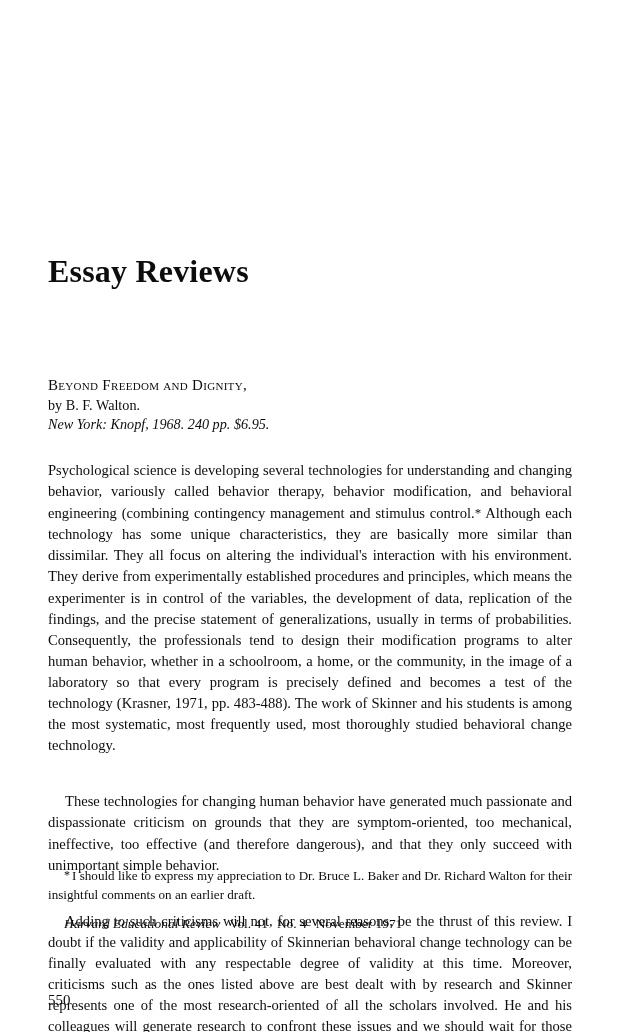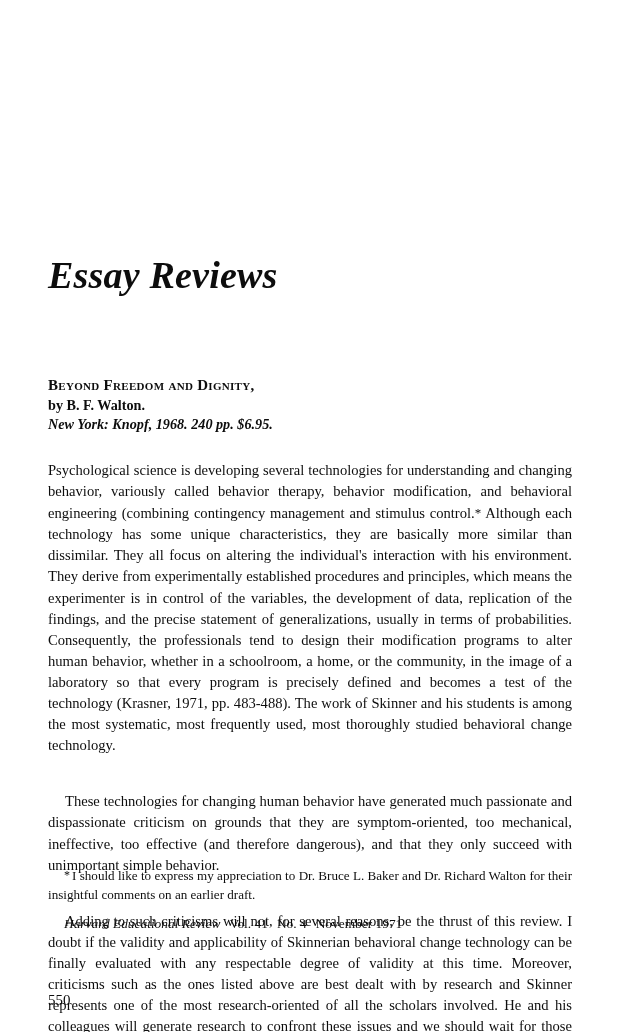--- a/index.html
+++ b/index.html
@@ -28,34 +28,32 @@
     top: 0;
     width: 524px;
     height: 1032px;
   }
 
   
   .section-title {
     position: absolute;
     top: 228px;
     left: 0;
-    font-style: italic;
-    font-size: 38px;
+    font-size: 32px;
     line-height: 44px;
     letter-spacing: 0.2px;
     white-space: nowrap;
   }
 
   
   .citation {
     position: absolute;
     top: 376px;
     left: 0;
     width: 524px;
-    font-weight: bold;
   }
   .cit-line {
     font-size: 14.2px;
     line-height: 19.5px;
     white-space: nowrap;
   }
   .cit-title {
     font-variant: small-caps;
     font-size: 15px;
     letter-spacing: 0.3px;

